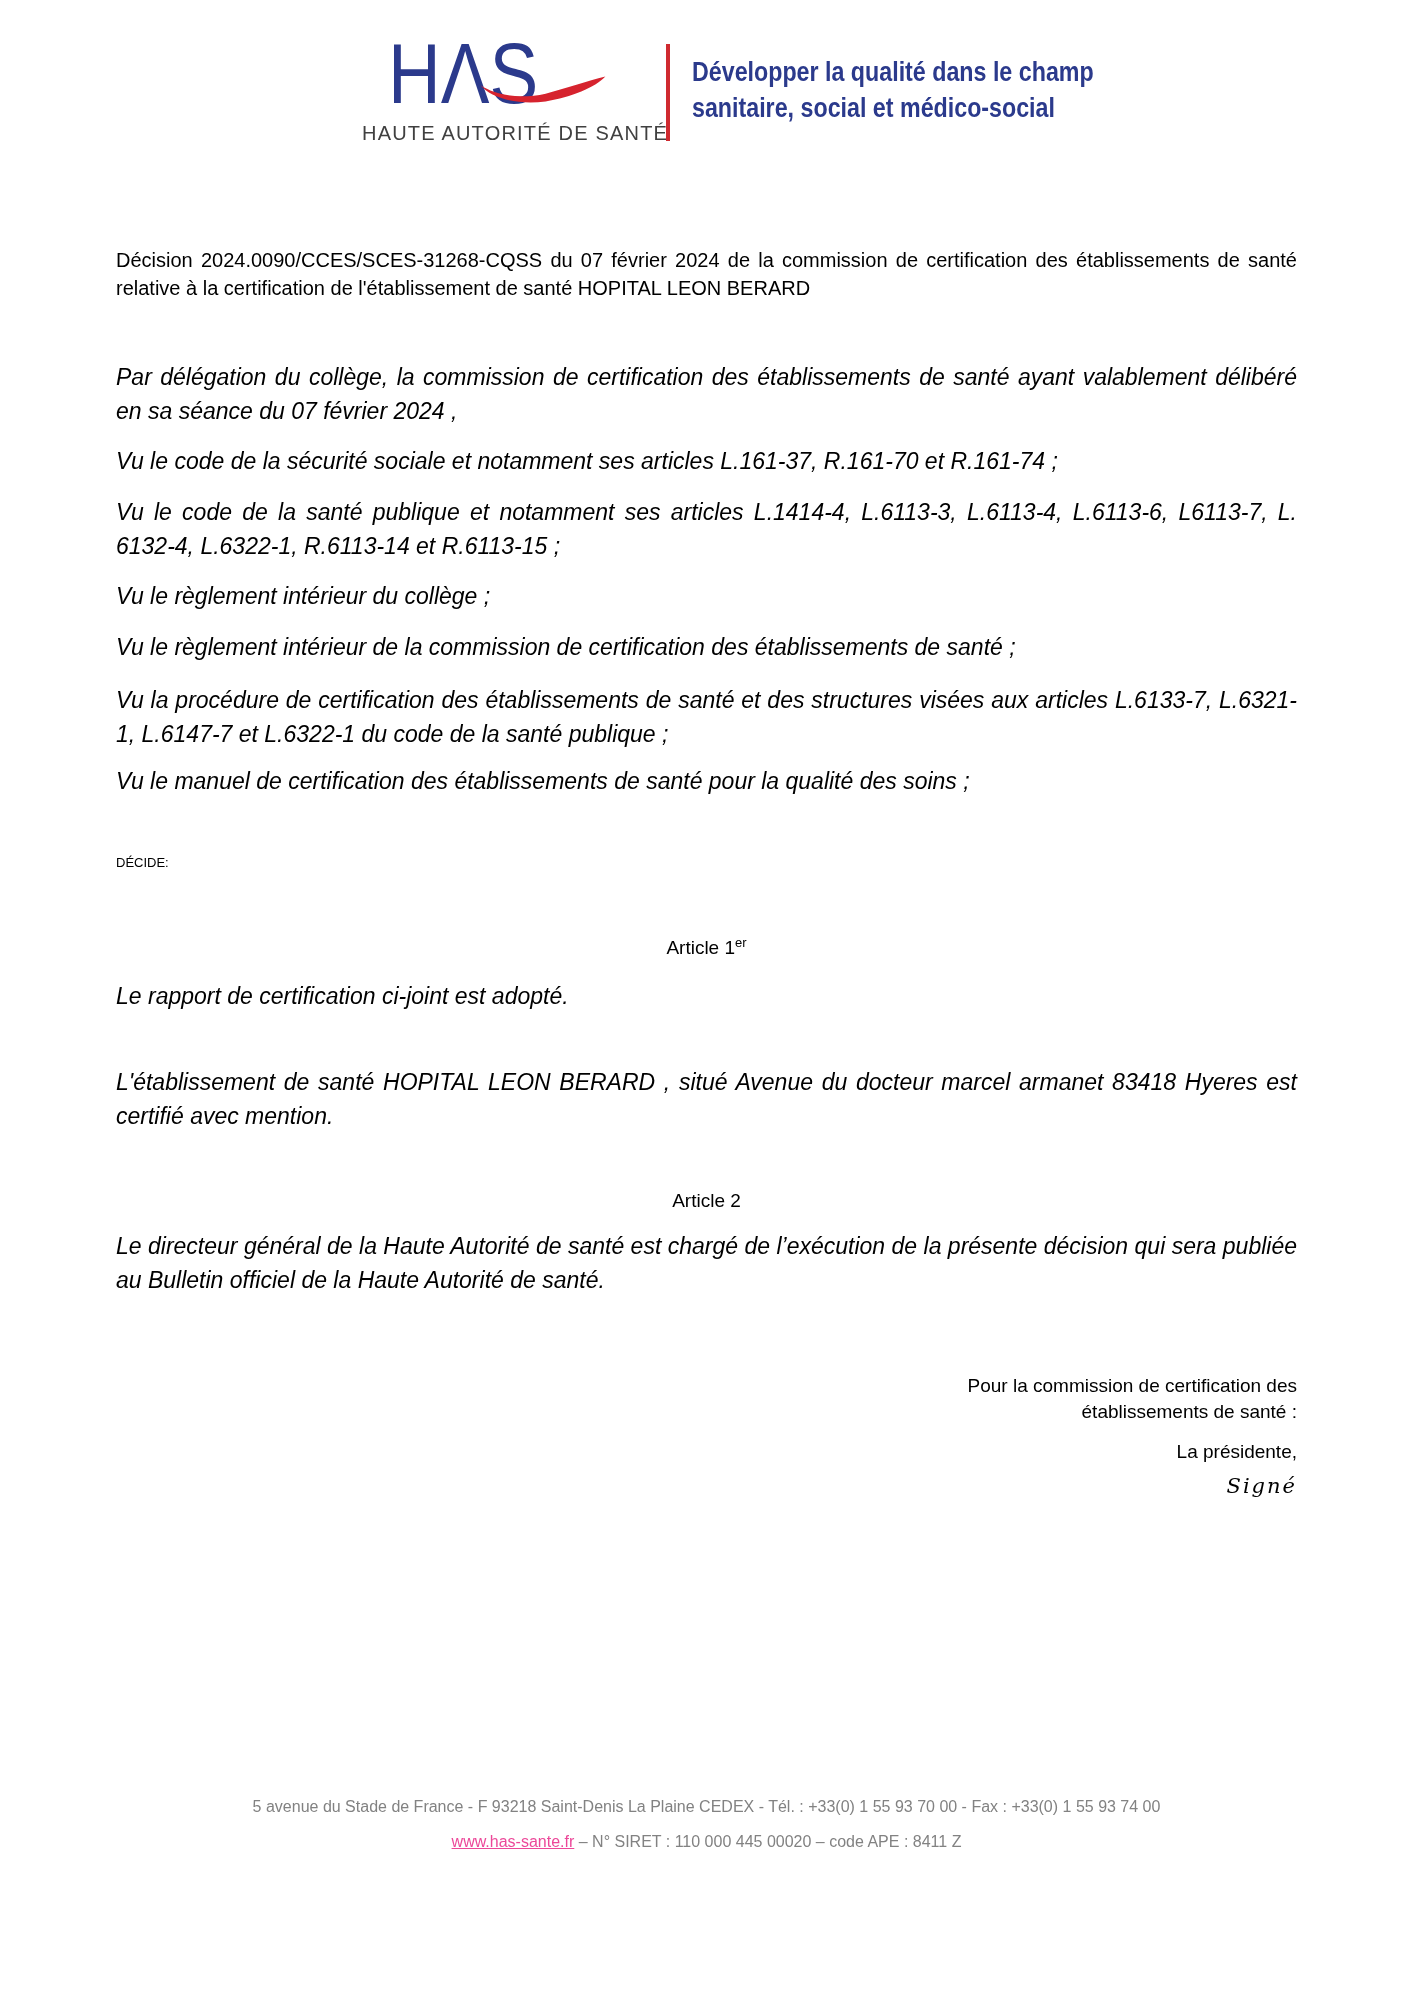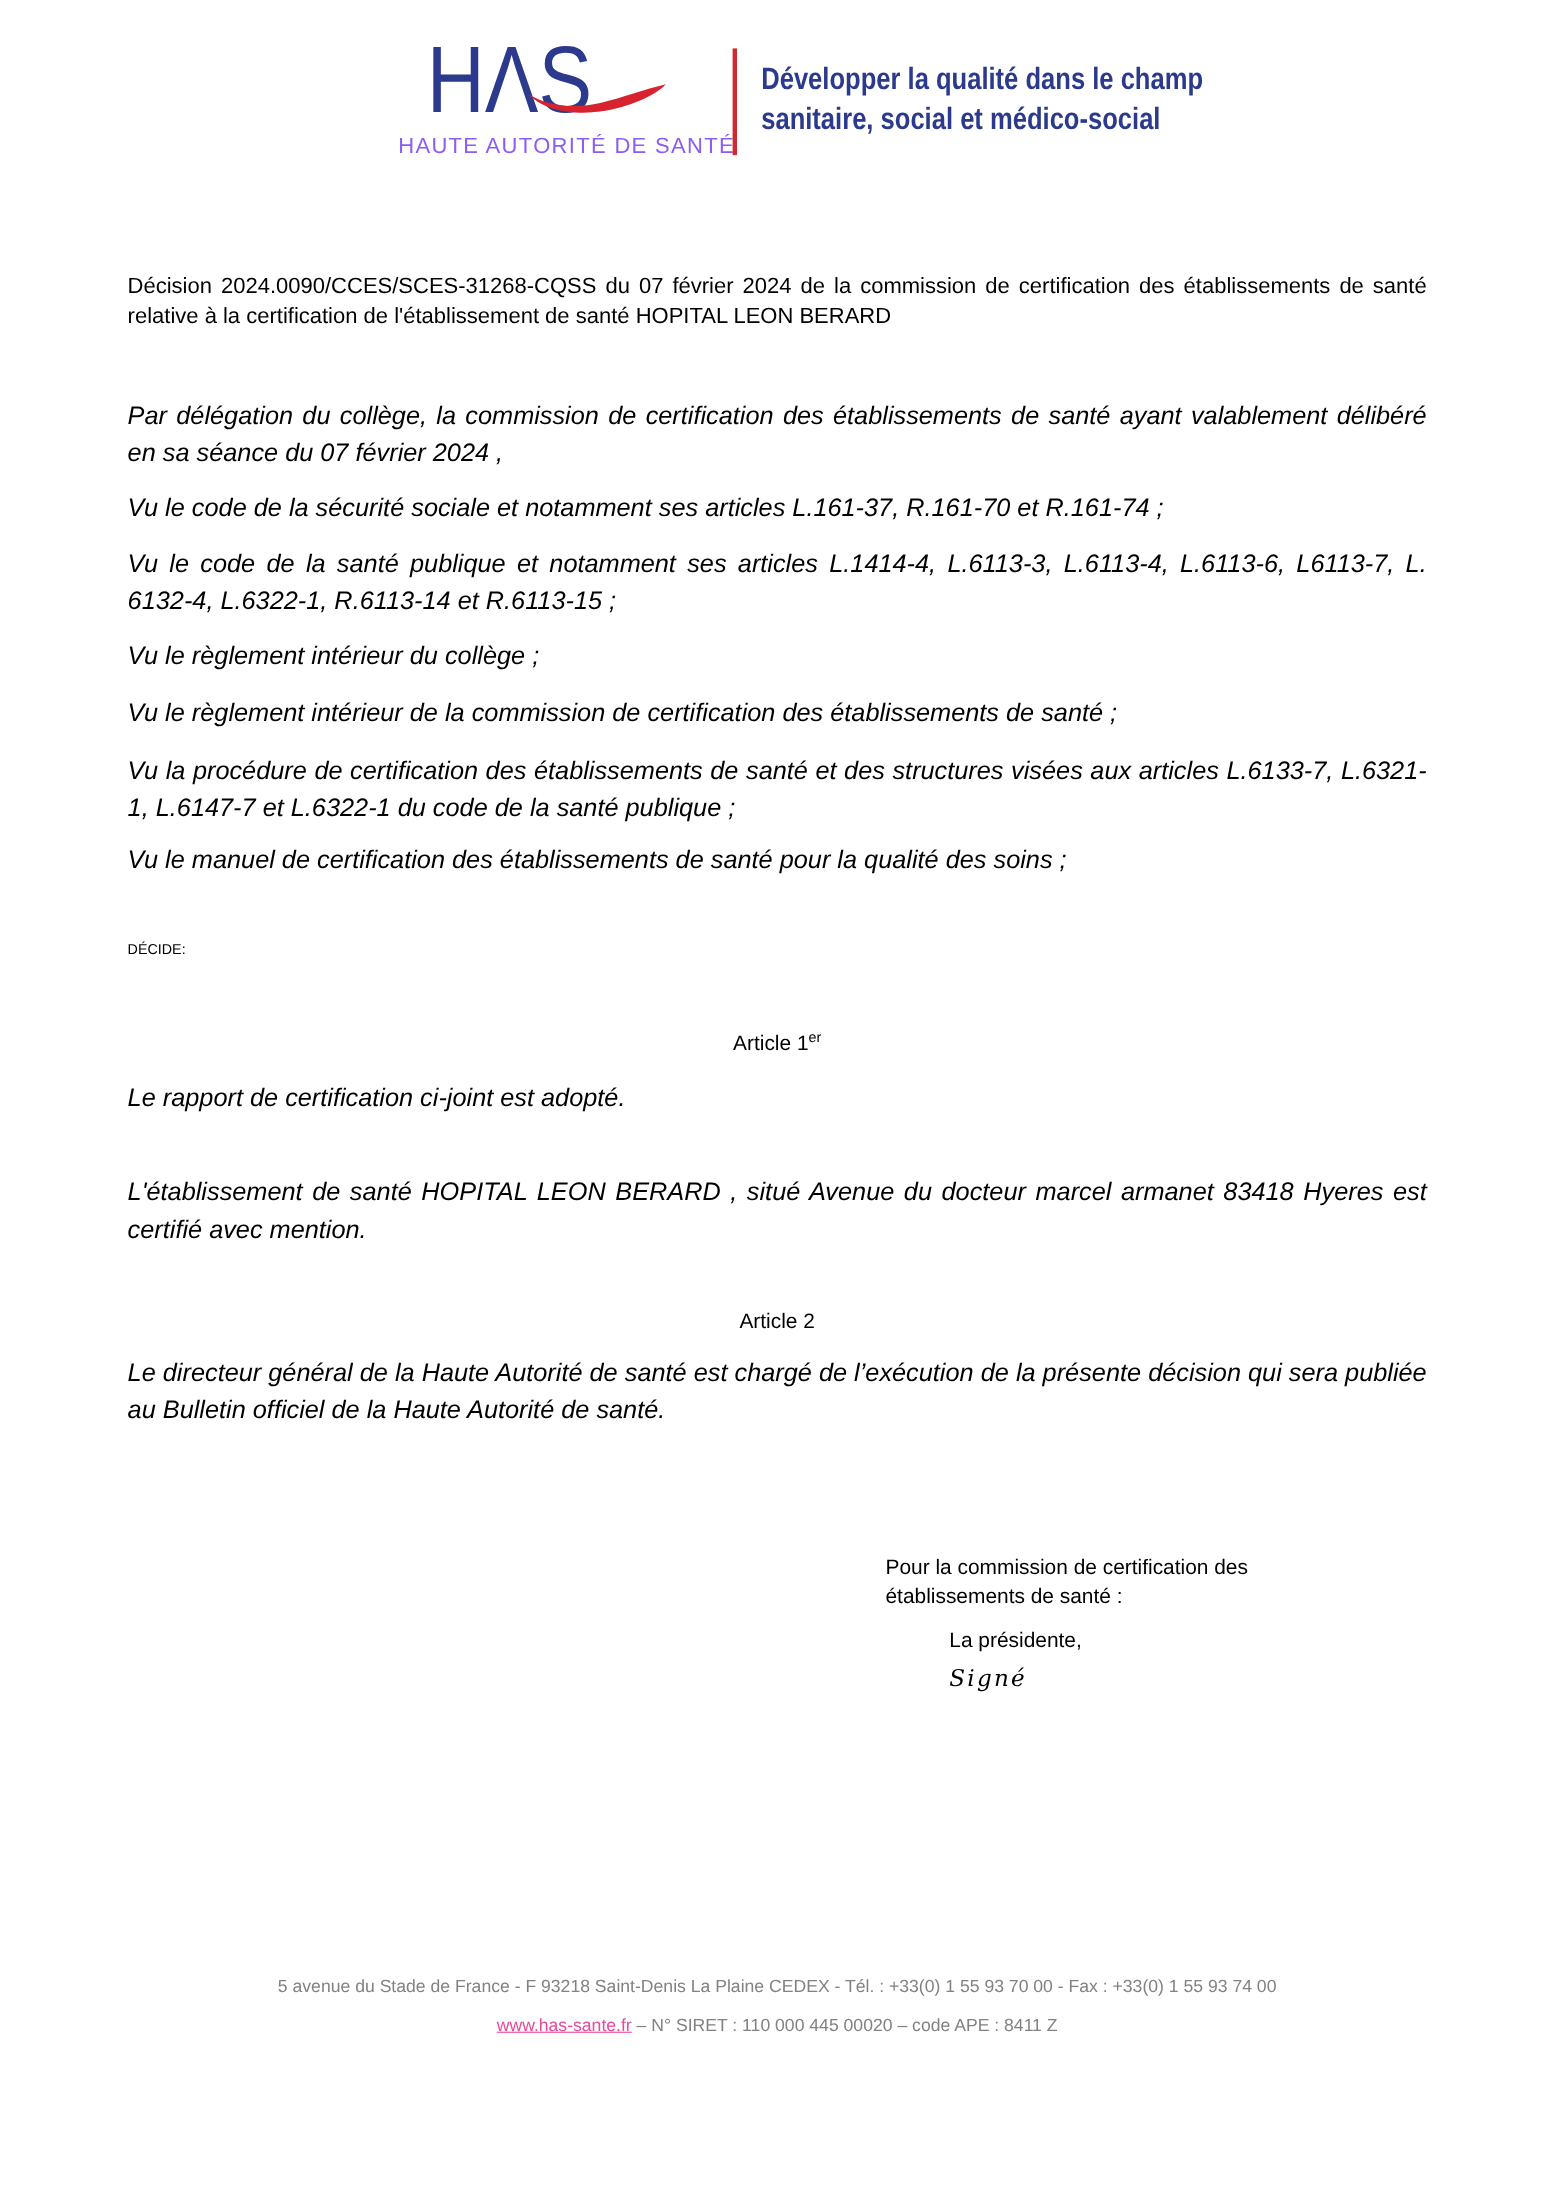--- a/index.html
+++ b/index.html
@@ -12,21 +12,21 @@
   .header { position:absolute; inset:0; height:170px; }
   .logo-has {
     position:absolute; left:388px; top:30px;
     font-size:86px; line-height:86px; font-weight:400;
     color:#2b3a8c; letter-spacing:0px;
     transform:scaleX(0.85); transform-origin:left top;
   }
   .logo-swoosh { position:absolute; left:478px; top:76px; width:130px; height:27px; }
   .logo-sub {
     position:absolute; left:362px; top:122px;
-    font-size:20px; letter-spacing:1.2px; color:#8b5cf6; white-space:nowrap;
+    font-size:20px; letter-spacing:1.2px; color:#404040; white-space:nowrap;
   }
   .divider {
     position:absolute; left:666px; top:44px; width:4px; height:97px;
     background:#cf2a30;
   }
   .tagline {
     position:absolute; left:692px; top:54px;
     font-size:28px; font-weight:bold; line-height:36px; color:#2b3a8c;
     transform:scaleX(0.83); transform-origin:left top; white-space:nowrap;
   }
@@ -38,22 +38,22 @@
   p.recital, p.bodytext {
     font-size:23px; line-height:34px; text-align:justify;font-style:italic;
   }
   .mt-p  { margin-top:16px; }
   .decide { margin-top:52px; font-size:13px; line-height:26px; }
   .article-head {
     margin-top:54px; font-size:19px; line-height:26px; text-align:center;
   }
   .article-head sup { font-size:13px; }
   .sign-block {
-    margin-top:115px; margin-left:auto; margin-right:0; width:492px;
-    text-align:left; font-size:19px; line-height:26px;
+    margin-top:76px; margin-left:auto; margin-right:0; width:492px;
+    text-align:right; font-size:19px; line-height:26px;
   }
   .sign-inner { padding-left:58px; margin-top:14px; }
   .sign-name { margin-top:15px; }
   .sign-signed {
     margin-top:8px; font-family:"DejaVu Serif", serif; font-style:italic;
     font-size:21px; letter-spacing:2px;
   }
   
   .footer {
     position:absolute; top:1796px; left:0; width:1413px; text-align:center;

